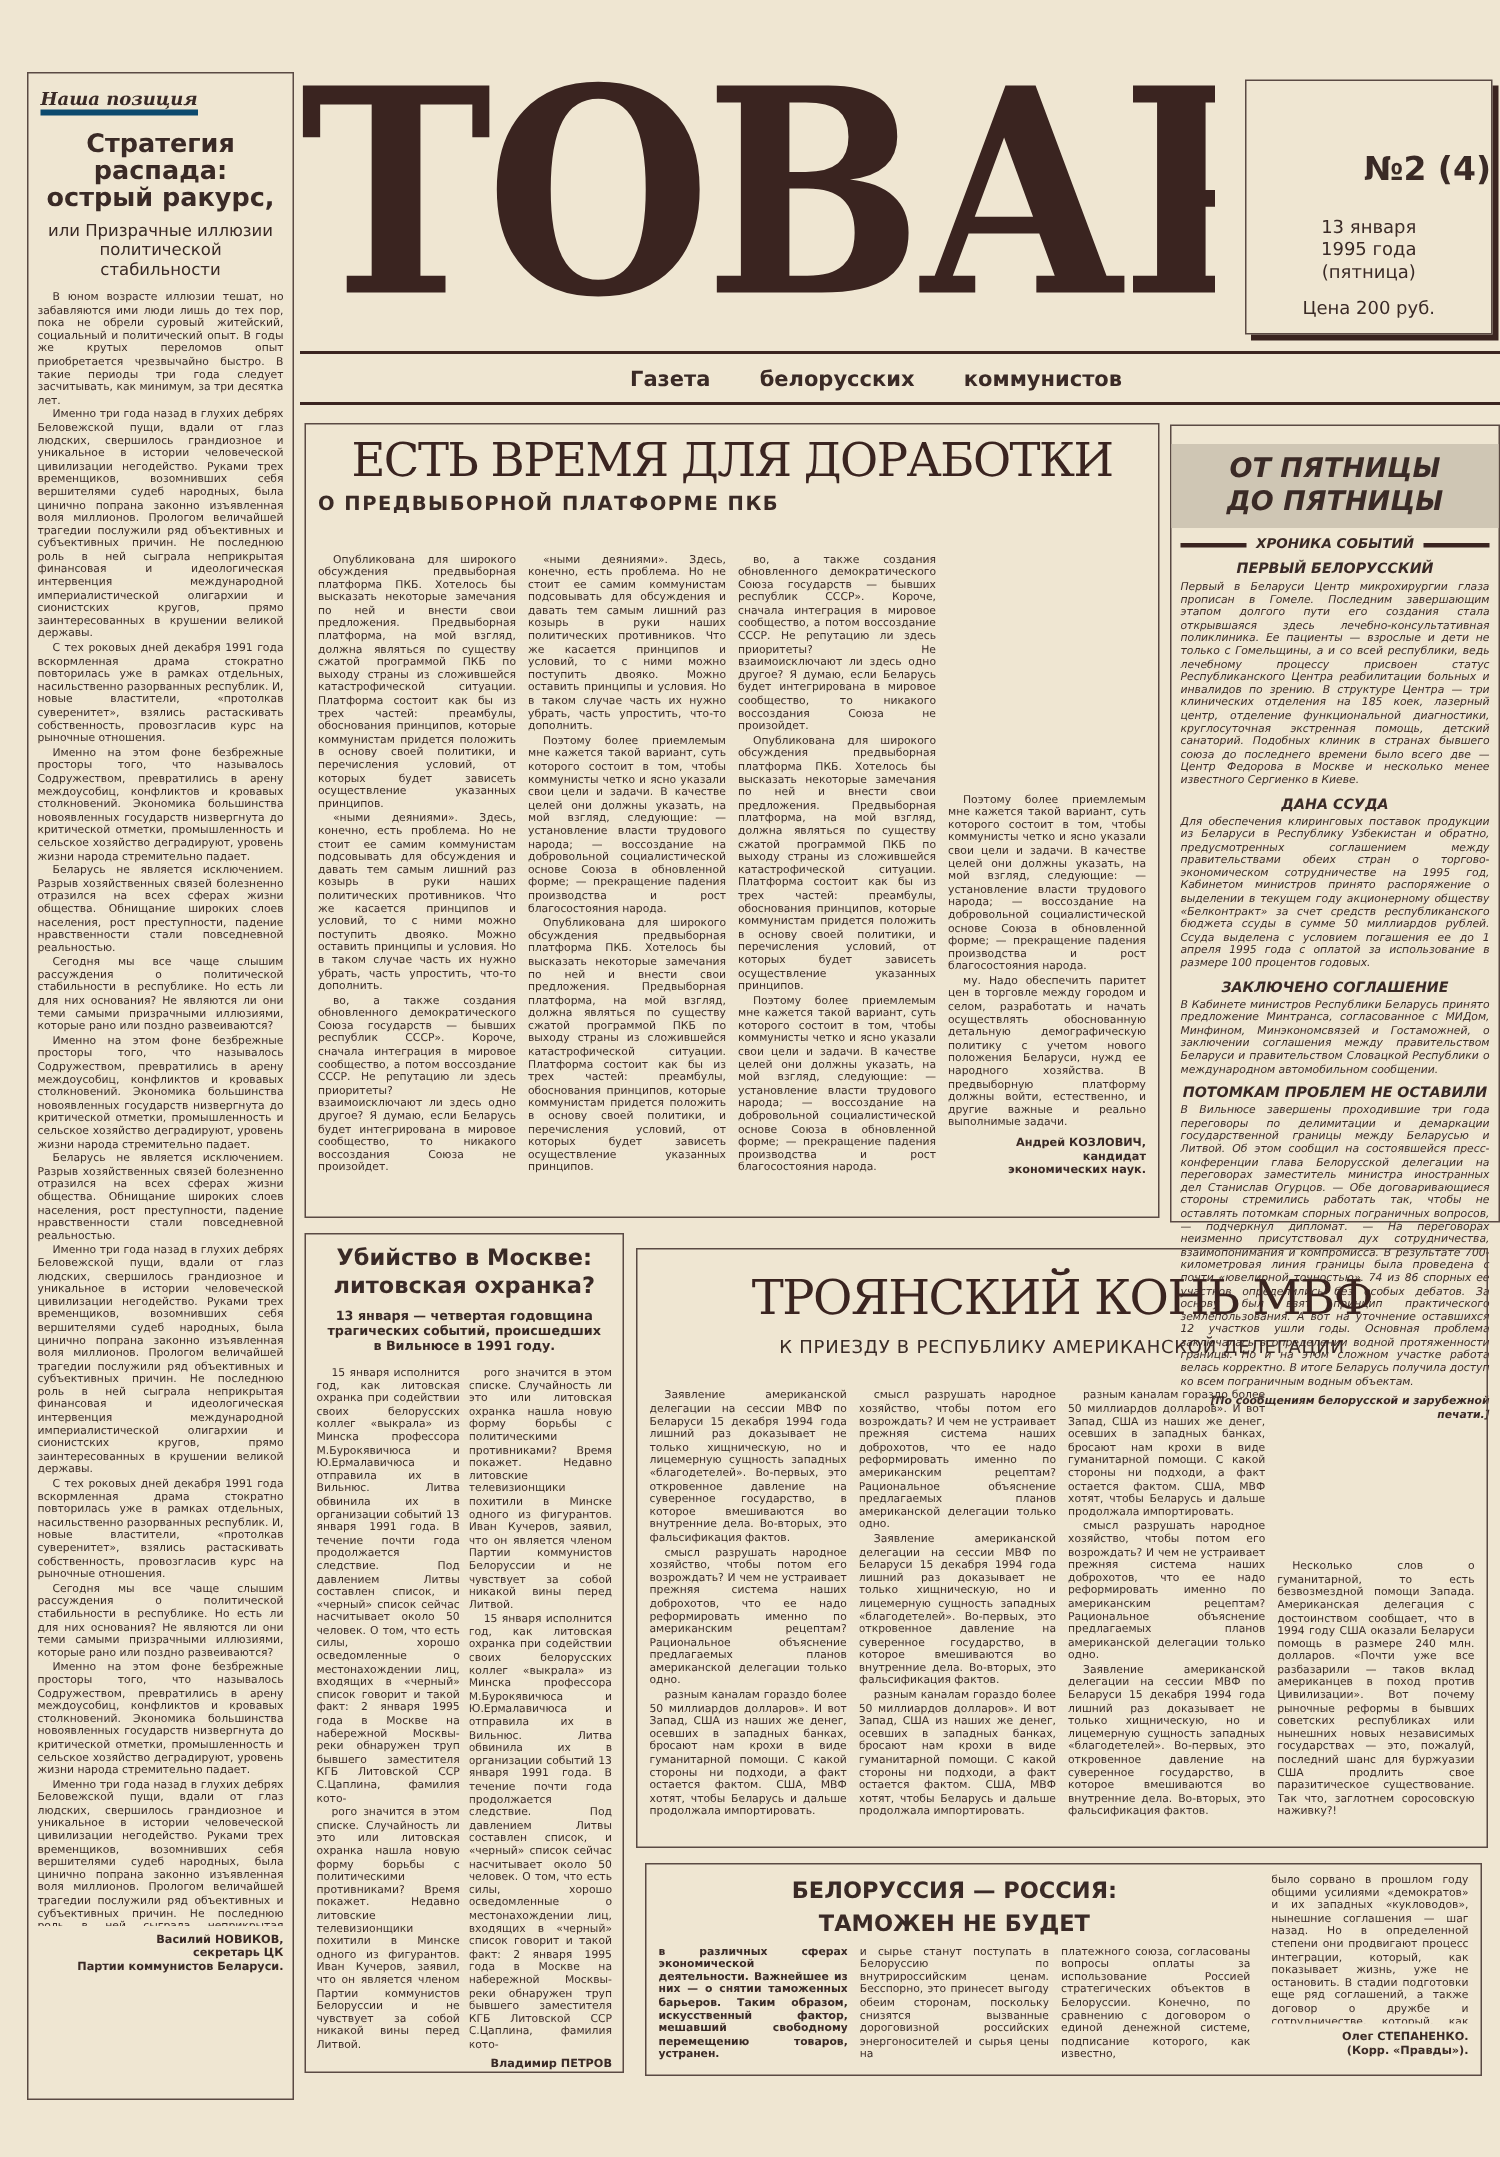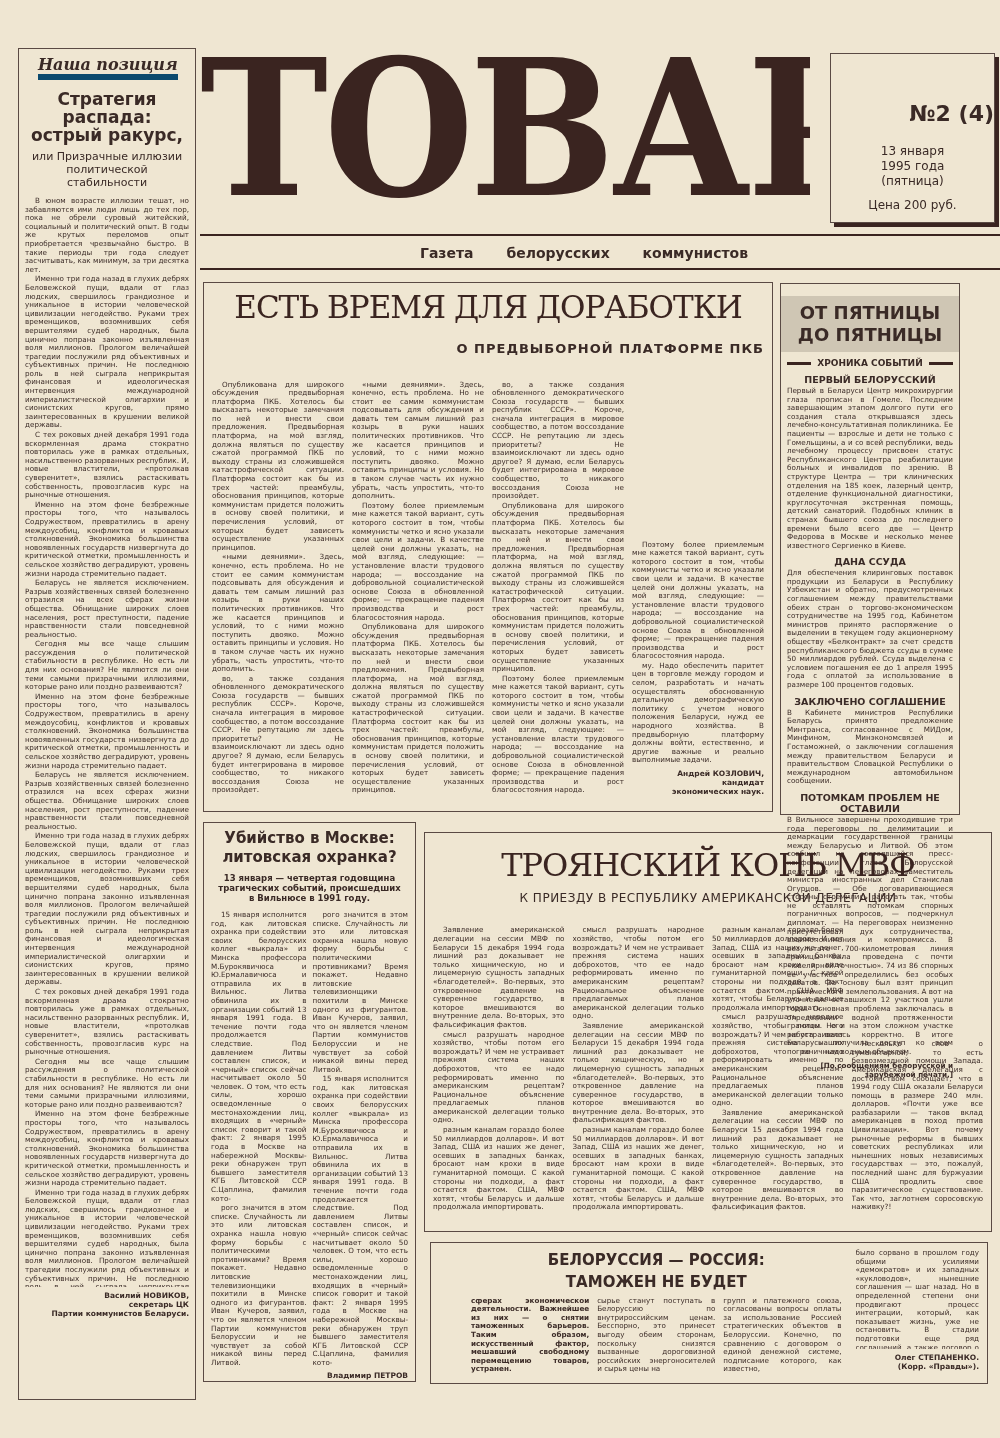--- a/index.html
+++ b/index.html
@@ -36,21 +36,21 @@
     <div>(пятница)</div>
   </div>
   <div class="price">Цена 200 руб.</div>
 </div>
 
 <div class="abs rule" style="left:200px;top:234px;width:800px;"></div>
 <div class="abs subtitle">Газета белорусских коммунистов</div>
 <div class="abs rule" style="left:200px;top:268px;width:800px;"></div>
 
 <div class="abs box" style="left:18px;top:48px;width:178px;height:1352px;padding:6px 6px;">
-  <div style="font-family:'DejaVu Serif',serif;font-style:italic;font-weight:bold;font-size:16px;border-bottom:6px solid #0c4a6e;display:inline-block;margin-left:13px;">Наша позиция</div>
+  <div style="font-family:'DejaVu Serif',serif;font-style:italic;font-weight:bold;font-size:12px;border-bottom:4px solid #0c4a6e;display:inline-block;margin-left:2px;">Наша позиция</div>
   <div style="font-weight:bold;font-size:17px;line-height:18px;text-align:center;margin-top:10px;">Стратегия распада: острый ракурс,</div>
   <div style="font-size:11px;line-height:13px;text-align:center;margin:6px 0 8px;">или Призрачные иллюзии политической стабильности</div>
   <div class="txt" style="height:1090px;overflow:hidden;">
     <p>В юном возрасте иллюзии тешат, но забавляются ими люди лишь до тех пор, пока не обрели суровый житейский, социальный и политический опыт. В годы же крутых переломов опыт приобретается чрезвычайно быстро. В такие периоды три года следует засчитывать, как минимум, за три десятка лет.</p>
     <p>Именно три года назад в глухих дебрях Беловежской пущи, вдали от глаз людских, свершилось грандиозное и уникальное в истории человеческой цивилизации негодейство. Руками трех временщиков, возомнивших себя вершителями судеб народных, была цинично попрана законно изъявленная воля миллионов. Прологом величайшей трагедии послужили ряд объективных и субъективных причин. Не последнюю роль в ней сыграла неприкрытая финансовая и идеологическая интервенция международной империалистической олигархии и сионистских кругов, прямо заинтересованных в крушении великой державы.</p>
     <p>С тех роковых дней декабря 1991 года вскормленная драма стократно повторилась уже в рамках отдельных, насильственно разорванных республик. И, новые властители, «протолкав суверенитет», взялись растаскивать собственность, провозгласив курс на рыночные отношения.</p>
     <p>Именно на этом фоне безбрежные просторы того, что называлось Содружеством, превратились в арену междоусобиц, конфликтов и кровавых столкновений. Экономика большинства новоявленных государств низвергнута до критической отметки, промышленность и сельское хозяйство деградируют, уровень жизни народа стремительно падает.</p>
     <p>Беларусь не является исключением. Разрыв хозяйственных связей болезненно отразился на всех сферах жизни общества. Обнищание широких слоев населения, рост преступности, падение нравственности стали повседневной реальностью.</p>
     <p>Сегодня мы все чаще слышим рассуждения о политической стабильности в республике. Но есть ли для них основания? Не являются ли они теми самыми призрачными иллюзиями, которые рано или поздно развеиваются?</p>
     <p>Именно на этом фоне безбрежные просторы того, что называлось Содружеством, превратились в арену междоусобиц, конфликтов и кровавых столкновений. Экономика большинства новоявленных государств низвергнута до критической отметки, промышленность и сельское хозяйство деградируют, уровень жизни народа стремительно падает.</p>
@@ -64,21 +64,21 @@
   </div>
   <div class="signature">
     <div>Василий НОВИКОВ,</div>
     <div>секретарь ЦК</div>
     <div>Партии коммунистов Беларуси.</div>
   </div>
 </div>
 
 <div class="abs box" style="left:203px;top:282px;width:570px;height:530px;padding:6px 8px;">
   <div class="serif-head" style="font-size:31px;line-height:36px;text-align:center;">ЕСТЬ ВРЕМЯ ДЛЯ ДОРАБОТКИ</div>
-  <div style="font-weight:bold;font-size:13px;text-align:right;margin:16px 0 10px;letter-spacing:1px;">О ПРЕДВЫБОРНОЙ ПЛАТФОРМЕ ПКБ</div>
+  <div style="font-weight:bold;font-size:13px;text-align:left;margin:4px 0 10px;letter-spacing:1px;">О ПРЕДВЫБОРНОЙ ПЛАТФОРМЕ ПКБ</div>
   <div class="cols txt" style="height:430px;">
     <div style="overflow:hidden;">
         <p>Опубликована для широкого обсуждения предвыборная платформа ПКБ. Хотелось бы высказать некоторые замечания по ней и внести свои предложения. Предвыборная платформа, на мой взгляд, должна являться по существу сжатой программой ПКБ по выходу страны из сложившейся катастрофической ситуации. Платформа состоит как бы из трех частей: преамбулы, обоснования принципов, которые коммунистам придется положить в основу своей политики, и перечисления условий, от которых будет зависеть осуществление указанных принципов.</p>
         <p>«ными деяниями». Здесь, конечно, есть проблема. Но не стоит ее самим коммунистам подсовывать для обсуждения и давать тем самым лишний раз козырь в руки наших политических противников. Что же касается принципов и условий, то с ними можно поступить двояко. Можно оставить принципы и условия. Но в таком случае часть их нужно убрать, часть упростить, что-то дополнить.</p>
         <p>во, а также создания обновленного демократического Союза государств — бывших республик СССР». Короче, сначала интеграция в мировое сообщество, а потом воссоздание СССР. Не репутацию ли здесь приоритеты? Не взаимоисключают ли здесь одно другое? Я думаю, если Беларусь будет интегрирована в мировое сообщество, то никакого воссоздания Союза не произойдет.</p>
       </div>
     <div style="overflow:hidden;">
         <p>«ными деяниями». Здесь, конечно, есть проблема. Но не стоит ее самим коммунистам подсовывать для обсуждения и давать тем самым лишний раз козырь в руки наших политических противников. Что же касается принципов и условий, то с ними можно поступить двояко. Можно оставить принципы и условия. Но в таком случае часть их нужно убрать, часть упростить, что-то дополнить.</p>
         <p>Поэтому более приемлемым мне кажется такой вариант, суть которого состоит в том, чтобы коммунисты четко и ясно указали свои цели и задачи. В качестве целей они должны указать, на мой взгляд, следующие: — установление власти трудового народа; — воссоздание на добровольной социалистической основе Союза в обновленной форме; — прекращение падения производства и рост благосостояния народа.</p>
         <p>Опубликована для широкого обсуждения предвыборная платформа ПКБ. Хотелось бы высказать некоторые замечания по ней и внести свои предложения. Предвыборная платформа, на мой взгляд, должна являться по существу сжатой программой ПКБ по выходу страны из сложившейся катастрофической ситуации. Платформа состоит как бы из трех частей: преамбулы, обоснования принципов, которые коммунистам придется положить в основу своей политики, и перечисления условий, от которых будет зависеть осуществление указанных принципов.</p>
@@ -93,21 +93,21 @@
       <p>му. Надо обеспечить паритет цен в торговле между городом и селом, разработать и начать осуществлять обоснованную детальную демографическую политику с учетом нового положения Беларуси, нужд ее народного хозяйства. В предвыборную платформу должны войти, естественно, и другие важные и реально выполнимые задачи.</p>
       <div class="signature">
         <div>Андрей КОЗЛОВИЧ,</div>
         <div>кандидат</div>
         <div>экономических наук.</div>
       </div>
     </div>
   </div>
 </div>
 
-<div class="abs box" style="left:780px;top:283px;width:180px;height:532px;padding:6px 6px;">
+<div class="abs box" style="left:780px;top:283px;width:220px;height:532px;padding:6px 6px;font-style:italic;">
   <div class="gray" style="margin:6px -6px 0;padding:6px 0;font-weight:bold;font-size:18px;line-height:22px;text-align:center;">
     <div>ОТ ПЯТНИЦЫ</div>
     <div>ДО ПЯТНИЦЫ</div>
   </div>
   <div style="display:flex;align-items:center;gap:6px;margin:6px 0;">
     <span style="flex:1;height:3px;background:#3a2420;"></span>
     <span style="font-weight:bold;font-size:9px;">ХРОНИКА СОБЫТИЙ</span>
     <span style="flex:1;height:3px;background:#3a2420;"></span>
   </div>
   <div class="small-head">ПЕРВЫЙ БЕЛОРУССКИЙ</div>
@@ -157,21 +157,21 @@
         <p>смысл разрушать народное хозяйство, чтобы потом его возрождать? И чем не устраивает прежняя система наших доброхотов, что ее надо реформировать именно по американским рецептам? Рациональное объяснение предлагаемых планов американской делегации только одно.</p>
         <p>Заявление американской делегации на сессии МВФ по Беларуси 15 декабря 1994 года лишний раз доказывает не только хищническую, но и лицемерную сущность западных «благодетелей». Во-первых, это откровенное давление на суверенное государство, в которое вмешиваются во внутренние дела. Во-вторых, это фальсификация фактов.</p>
       </div>
     <div style="overflow:hidden;">
         <p>Несколько слов о гуманитарной, то есть безвозмездной помощи Запада. Американская делегация с достоинством сообщает, что в 1994 году США оказали Беларуси помощь в размере 240 млн. долларов. «Почти уже все разбазарили — таков вклад американцев в поход против Цивилизации». Вот почему рыночные реформы в бывших советских республиках или нынешних новых независимых государствах — это, пожалуй, последний шанс для буржуазии США продлить свое паразитическое существование. Так что, заглотнем соросовскую наживку?!</p>
       </div>
   </div>
 </div>
 
 <div class="abs box" style="left:430px;top:1242px;width:558px;height:142px;padding:6px 8px;">
-  <div style="display:flex;gap:14px;margin-left:32px;">
+  <div style="display:flex;gap:14px;">
     <div style="flex:3;">
       <div style="font-weight:bold;font-size:15px;line-height:22px;text-align:center;">
         <div>БЕЛОРУССИЯ — РОССИЯ:</div>
         <div>ТАМОЖЕН НЕ БУДЕТ</div>
       </div>
       <div class="cols txt" style="margin-top:6px;height:75px;overflow:hidden;">
         <div style="font-weight:bold;overflow:hidden;">В Минске подписан ряд соглашений между Белоруссией и Россией, направленных на интеграцию в различных сферах экономической деятельности. Важнейшее из них — о снятии таможенных барьеров. Таким образом, искусственный фактор, мешавший свободному перемещению товаров, устранен.</div>
         <div style="overflow:hidden;">В ближайшее время, когда будет унифицировано таможенное законодательство двух республик, энергоносители и сырье станут поступать в Белоруссию по внутрироссийским ценам. Бесспорно, это принесет выгоду обеим сторонам, поскольку снизятся вызванные дороговизной российских энергоносителей и сырья цены на</div>
         <div style="overflow:hidden;">белорусскую продукцию, которая пойдет в Россию. Намечены меры по организации совместных финансово-промышленных групп и платежного союза, согласованы вопросы оплаты за использование Россией стратегических объектов в Белоруссии. Конечно, по сравнению с договором о единой денежной системе, подписание которого, как известно,</div>
       </div>

